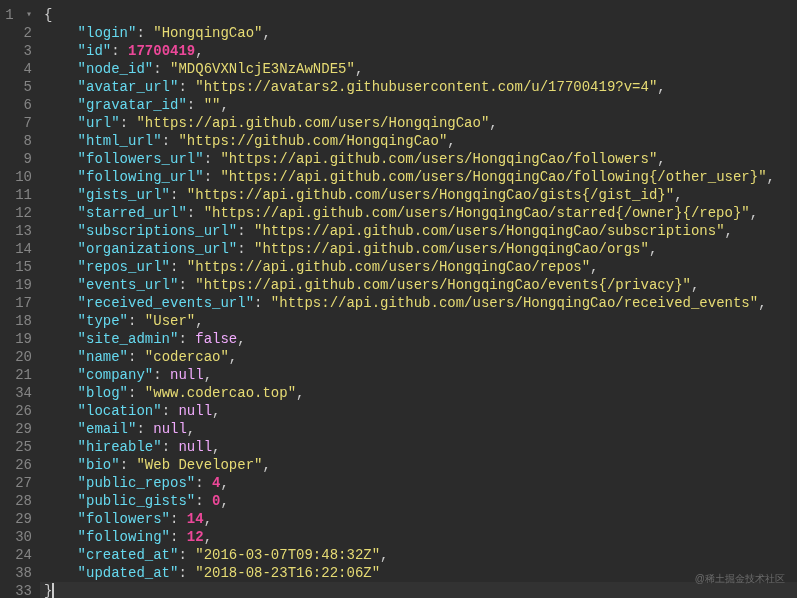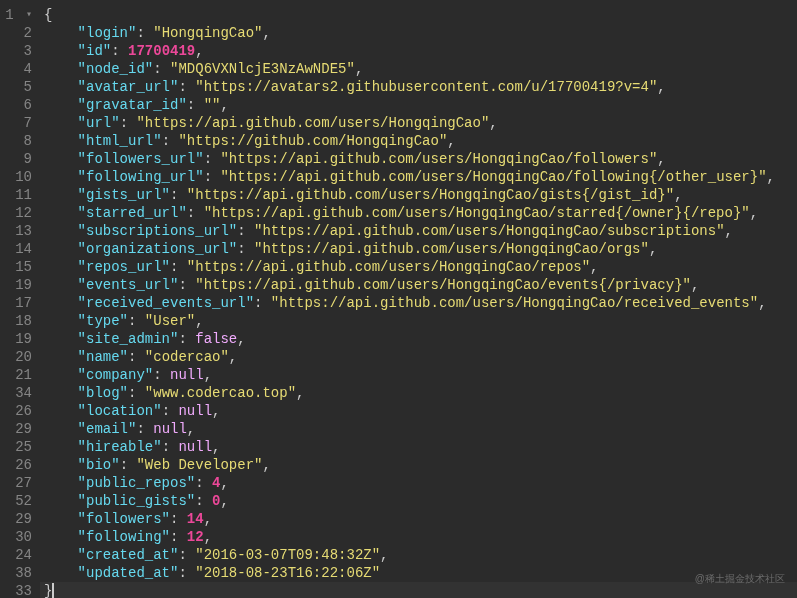--- a/index.html
+++ b/index.html
@@ -89,21 +89,21 @@
     <div class="ln">18</div>
     <div class="ln">19</div>
     <div class="ln">20</div>
     <div class="ln">21</div>
     <div class="ln">34</div>
     <div class="ln">26</div>
     <div class="ln">29</div>
     <div class="ln">25</div>
     <div class="ln">26</div>
     <div class="ln">27</div>
-    <div class="ln">52</div>
+    <div class="ln">28</div>
     <div class="ln">29</div>
     <div class="ln">30</div>
     <div class="ln">24</div>
     <div class="ln">38</div>
     <div class="ln">33</div>
   </div>
 <div class="code" id="code"><div class="line"><span class="p">{</span></div><div class="line">    <span class="k">"login"</span><span class="p">: </span><span class="s">"HongqingCao"</span><span class="p">,</span></div><div class="line">    <span class="k">"id"</span><span class="p">: </span><span class="n">17700419</span><span class="p">,</span></div><div class="line">    <span class="k">"node_id"</span><span class="p">: </span><span class="s">"MDQ6VXNlcjE3NzAwNDE5"</span><span class="p">,</span></div><div class="line">    <span class="k">"avatar_url"</span><span class="p">: </span><span class="s">"https://avatars2.githubusercontent.com/u/17700419?v=4"</span><span class="p">,</span></div><div class="line">    <span class="k">"gravatar_id"</span><span class="p">: </span><span class="s">""</span><span class="p">,</span></div><div class="line">    <span class="k">"url"</span><span class="p">: </span><span class="s">"https://api.github.com/users/HongqingCao"</span><span class="p">,</span></div><div class="line">    <span class="k">"html_url"</span><span class="p">: </span><span class="s">"https://github.com/HongqingCao"</span><span class="p">,</span></div><div class="line">    <span class="k">"followers_url"</span><span class="p">: </span><span class="s">"https://api.github.com/users/HongqingCao/followers"</span><span class="p">,</span></div><div class="line">    <span class="k">"following_url"</span><span class="p">: </span><span class="s">"https://api.github.com/users/HongqingCao/following{/other_user}"</span><span class="p">,</span></div><div class="line">    <span class="k">"gists_url"</span><span class="p">: </span><span class="s">"https://api.github.com/users/HongqingCao/gists{/gist_id}"</span><span class="p">,</span></div><div class="line">    <span class="k">"starred_url"</span><span class="p">: </span><span class="s">"https://api.github.com/users/HongqingCao/starred{/owner}{/repo}"</span><span class="p">,</span></div><div class="line">    <span class="k">"subscriptions_url"</span><span class="p">: </span><span class="s">"https://api.github.com/users/HongqingCao/subscriptions"</span><span class="p">,</span></div><div class="line">    <span class="k">"organizations_url"</span><span class="p">: </span><span class="s">"https://api.github.com/users/HongqingCao/orgs"</span><span class="p">,</span></div><div class="line">    <span class="k">"repos_url"</span><span class="p">: </span><span class="s">"https://api.github.com/users/HongqingCao/repos"</span><span class="p">,</span></div><div class="line">    <span class="k">"events_url"</span><span class="p">: </span><span class="s">"https://api.github.com/users/HongqingCao/events{/privacy}"</span><span class="p">,</span></div><div class="line">    <span class="k">"received_events_url"</span><span class="p">: </span><span class="s">"https://api.github.com/users/HongqingCao/received_events"</span><span class="p">,</span></div><div class="line">    <span class="k">"type"</span><span class="p">: </span><span class="s">"User"</span><span class="p">,</span></div><div class="line">    <span class="k">"site_admin"</span><span class="p">: </span><span class="kw">false</span><span class="p">,</span></div><div class="line">    <span class="k">"name"</span><span class="p">: </span><span class="s">"codercao"</span><span class="p">,</span></div><div class="line">    <span class="k">"company"</span><span class="p">: </span><span class="kw">null</span><span class="p">,</span></div><div class="line">    <span class="k">"blog"</span><span class="p">: </span><span class="s">"www.codercao.top"</span><span class="p">,</span></div><div class="line">    <span class="k">"location"</span><span class="p">: </span><span class="kw">null</span><span class="p">,</span></div><div class="line">    <span class="k">"email"</span><span class="p">: </span><span class="kw">null</span><span class="p">,</span></div><div class="line">    <span class="k">"hireable"</span><span class="p">: </span><span class="kw">null</span><span class="p">,</span></div><div class="line">    <span class="k">"bio"</span><span class="p">: </span><span class="s">"Web Developer"</span><span class="p">,</span></div><div class="line">    <span class="k">"public_repos"</span><span class="p">: </span><span class="n">4</span><span class="p">,</span></div><div class="line">    <span class="k">"public_gists"</span><span class="p">: </span><span class="n">0</span><span class="p">,</span></div><div class="line">    <span class="k">"followers"</span><span class="p">: </span><span class="n">14</span><span class="p">,</span></div><div class="line">    <span class="k">"following"</span><span class="p">: </span><span class="n">12</span><span class="p">,</span></div><div class="line">    <span class="k">"created_at"</span><span class="p">: </span><span class="s">"2016-03-07T09:48:32Z"</span><span class="p">,</span></div><div class="line">    <span class="k">"updated_at"</span><span class="p">: </span><span class="s">"2018-08-23T16:22:06Z"</span></div><div class="line"><span class="p">}</span><span class="cursor"></span></div></div>
 <div class="watermark">@稀土掘金技术社区</div>
 
 <div class="active-line" style="top: 582px;"></div>

